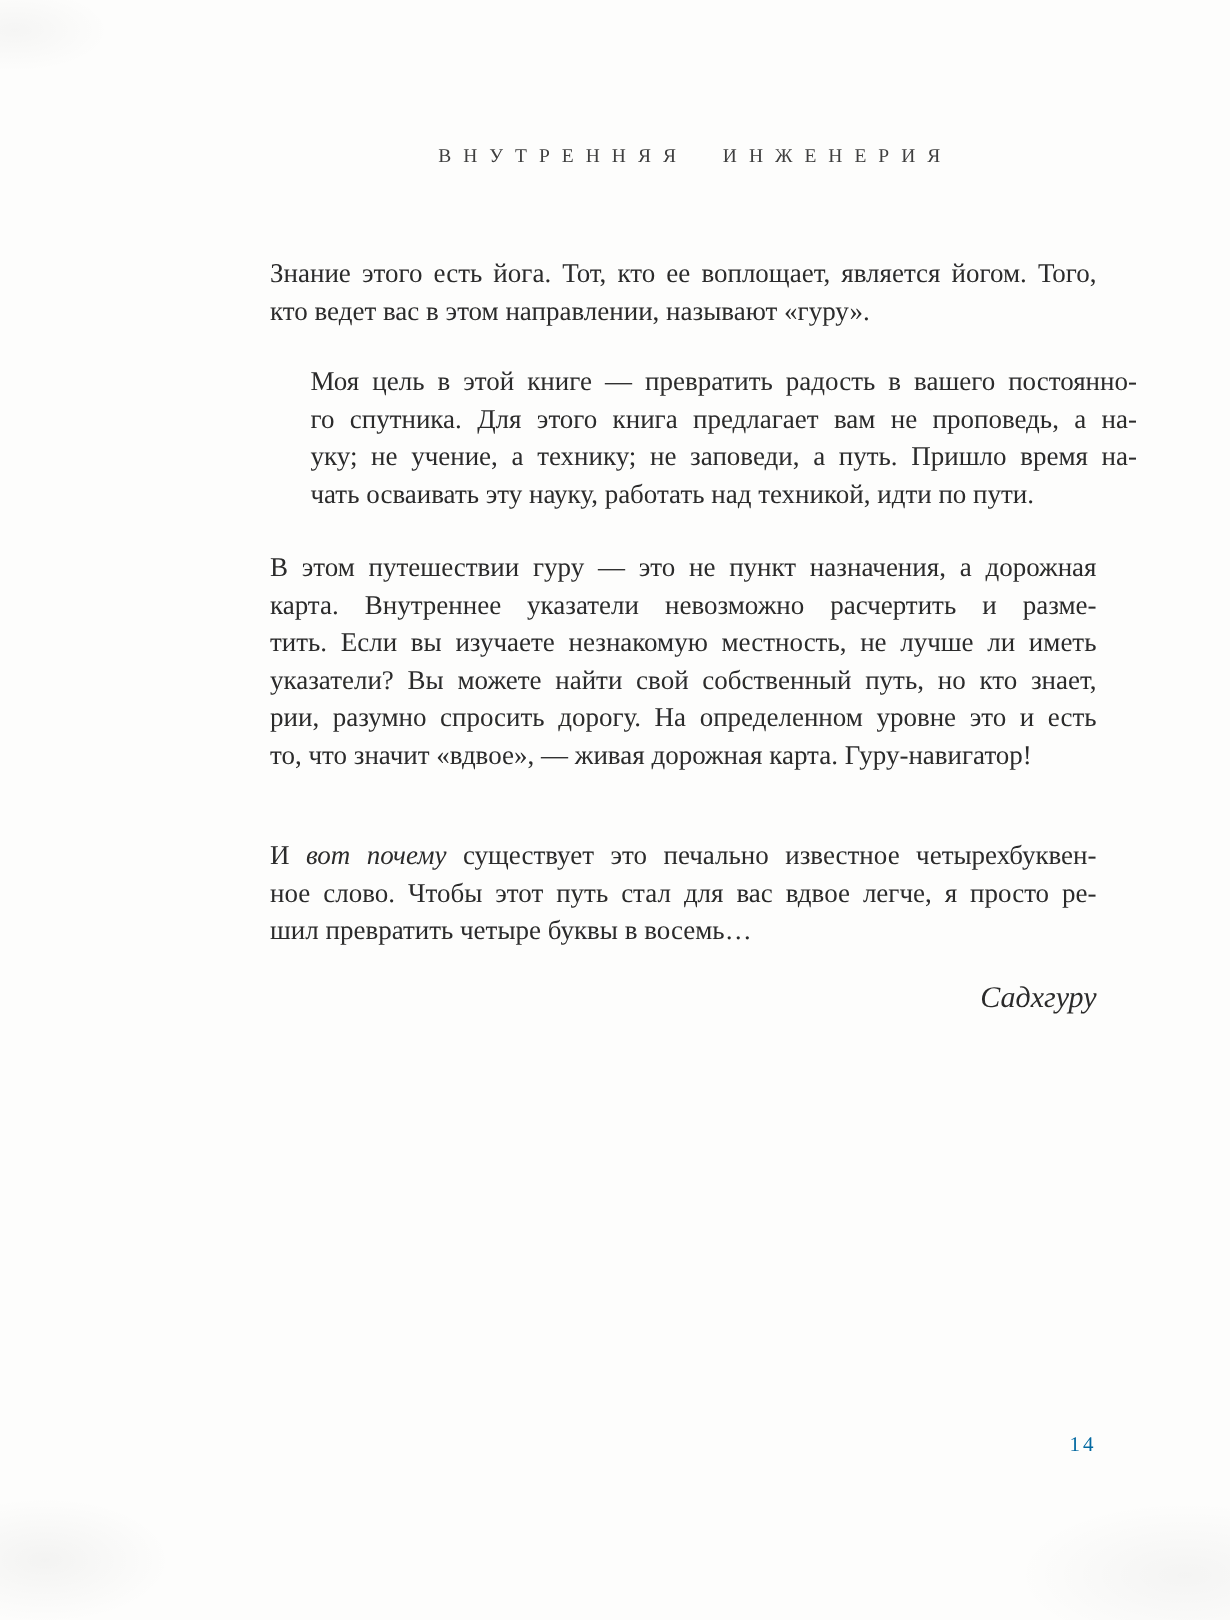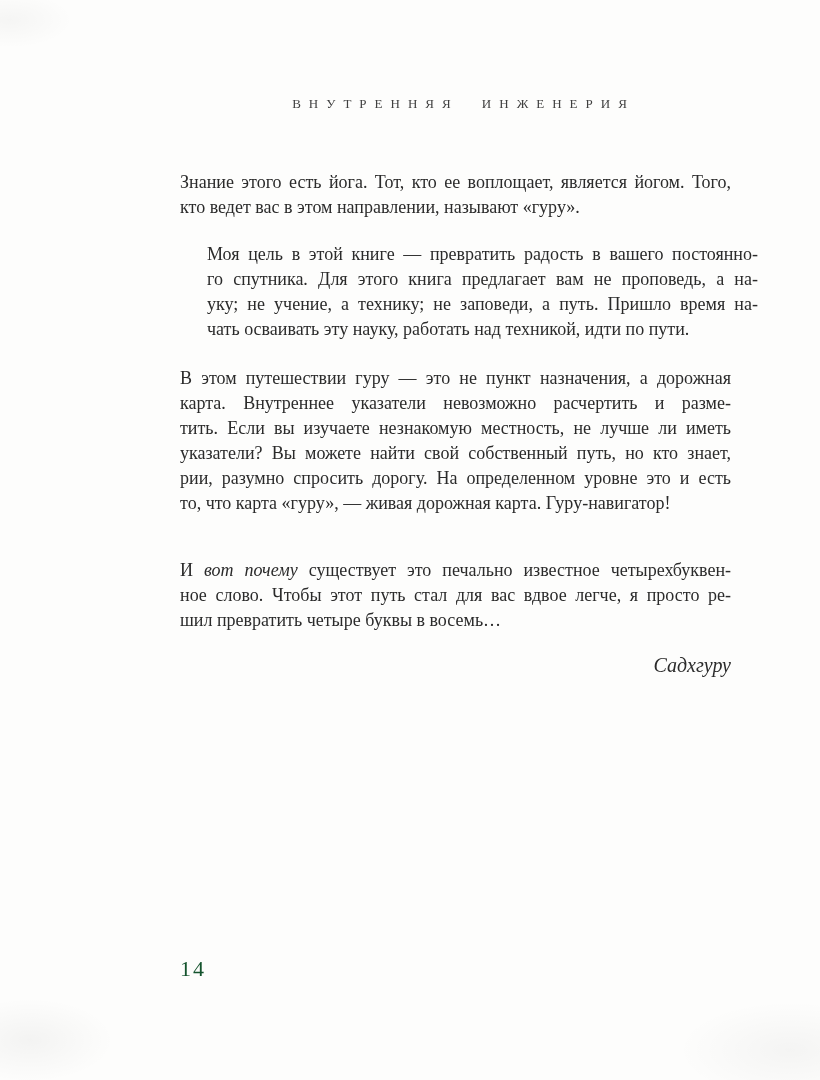--- a/index.html
+++ b/index.html
@@ -46,24 +46,24 @@
     position:absolute;
     left:180px;width:551px;top:654px;
     text-align:right;
     font-style:italic;
     font-size:20px;
     color:#2b2b2b;
   }
   .folio{
     position:absolute;
     left:180px;width:551px;top:956px;
-    text-align:left;
-    font-size:22px;
+    text-align:right;
+    font-size:14px;
     letter-spacing:2px;
-    color:#14532d;
+    color:#0369a1;
   }
 </style>
 </head>
 <body>
 
 <div class="paper"></div>
 
 <div class="running-head">ВНУТРЕННЯЯ ИНЖЕНЕРИЯ</div>
 
 <div class="para" id="p1">
@@ -77,21 +77,21 @@
   <div class="ln j">уку; не учение, а технику; не заповеди, а путь. Пришло время на-</div>
   <div class="ln">чать осваивать эту науку, работать над техникой, идти по пути.</div>
 </div>
 
 <div class="para" id="p3">
   <div class="ln j">В этом путешествии гуру — это не пункт назначения, а дорожная</div>
   <div class="ln j">карта. Внутреннее указатели невозможно расчертить и разме-</div>
   <div class="ln j">тить. Если вы изучаете незнакомую местность, не лучше ли иметь</div>
   <div class="ln j">указатели? Вы можете найти свой собственный путь, но кто знает,</div>
   <div class="ln j">рии, разумно спросить дорогу. На определенном уровне это и есть</div>
-  <div class="ln">то, что карта «гуру», — живая дорожная карта. Гуру-навигатор!</div>
+  <div class="ln">то, что значит «вдвое», — живая дорожная карта. Гуру-навигатор!</div>
 </div>
 
 <div class="para" id="p4">
   <div class="ln j"><span>И</span> <span class="it">вот почему</span> <span>существует это печально известное четырехбуквен-</span></div>
   <div class="ln j">ное слово. Чтобы этот путь стал для вас вдвое легче, я просто ре-</div>
   <div class="ln">шил превратить четыре буквы в восемь…</div>
 </div>
 
 <div class="signature">Садхгуру</div>
 

